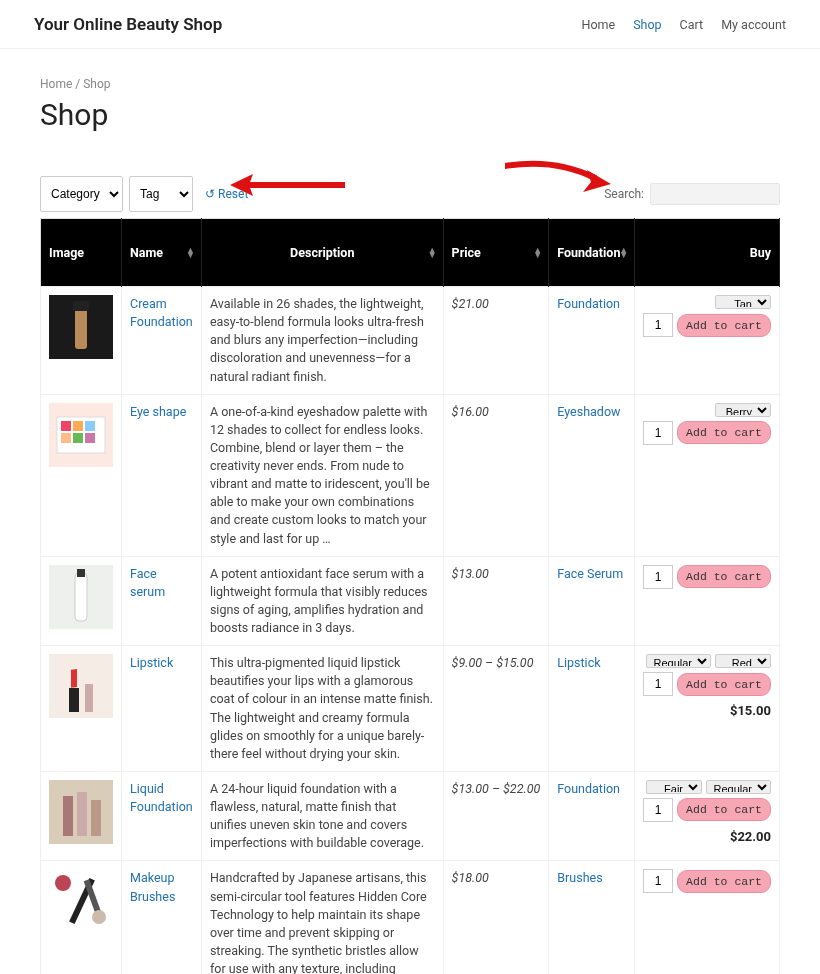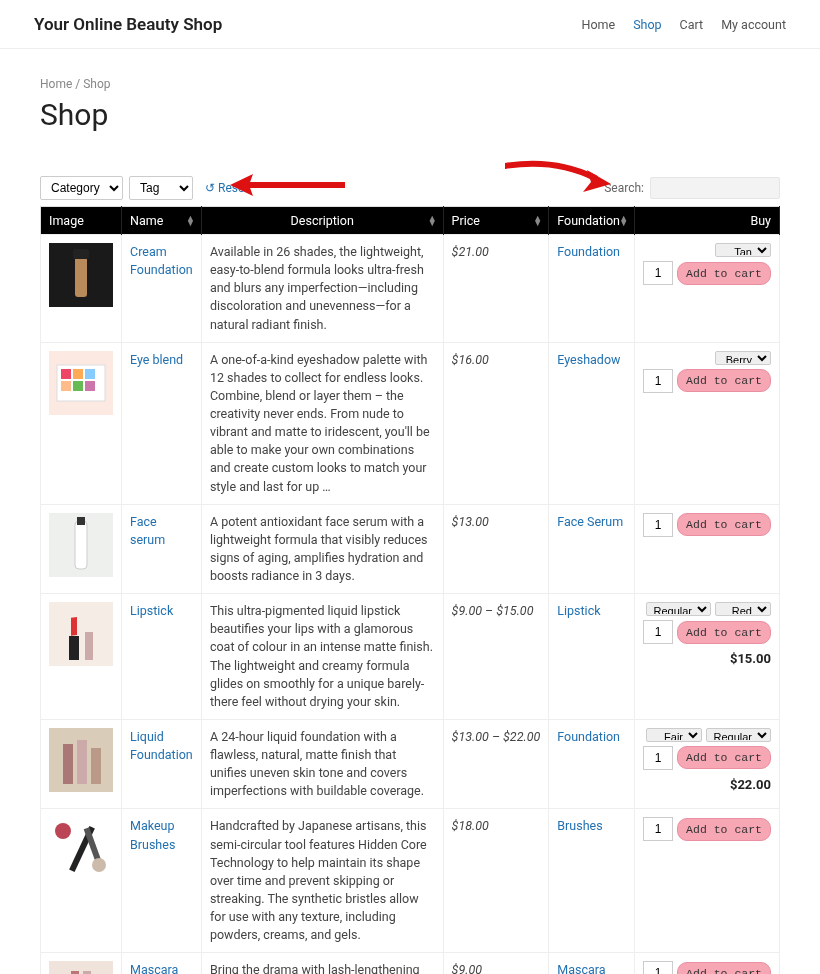--- a/index.html
+++ b/index.html
@@ -59,21 +59,21 @@
     margin-bottom: 6px;
     position: relative;
   }
   select.filter, .search-box input {
     border: 1px solid #ccc;
     border-radius: 2px;
     padding: 3px 6px;
     font-size: 12px;
     background: #fff;
   }
-  select.filter { height: 24px; min-width: 64px; }
+  select.filter { height: 36px; min-width: 64px; }
   .reset-link {
     color: #2271b1;
     font-size: 12px;
     margin-left: 6px;
     display: inline-flex;
     align-items: center;
     gap: 3px;
     cursor: pointer;
   }
   .search-box {
@@ -92,24 +92,24 @@
 
   
   table.products {
     width: 100%;
     border-collapse: collapse;
     border: 1px solid #ddd;
   }
   table.products thead th {
     background: #000;
     color: #fff;
-    font-weight: 400;
+    font-weight: 700;
     font-size: 12.5px;
     text-align: left;
-    padding: 6px 8px;
+    padding: 26px 8px;
     border-right: 1px solid #222;
     position: relative;
   }
   table.products thead th:last-child { text-align: right; }
   .sort-caret {
     position: absolute;
     right: 6px;
     top: 50%;
     transform: translateY(-50%);
     font-size: 9px;
@@ -292,21 +292,21 @@
                 <rect x="8" y="14" width="48" height="36" fill="#fff" stroke="#ddd"></rect>
                 <rect x="12" y="18" width="10" height="10" fill="#e46"></rect>
                 <rect x="24" y="18" width="10" height="10" fill="#fa5"></rect>
                 <rect x="36" y="18" width="10" height="10" fill="#8cf"></rect>
                 <rect x="12" y="30" width="10" height="10" fill="#fb8"></rect>
                 <rect x="24" y="30" width="10" height="10" fill="#6b5"></rect>
                 <rect x="36" y="30" width="10" height="10" fill="#c7a"></rect>
               </svg>
             </span>
           </td>
-          <td class="col-name"><a href="#">Eye blend</a></td>
+          <td class="col-name"><a href="#">Eye shape</a></td>
           <td class="col-desc">A one-of-a-kind eyeshadow palette with 12 shades to collect for endless looks. Combine, blend or layer them – the creativity never ends. From nude to vibrant and matte to iridescent, you'll be able to make your own combinations and create custom looks to match your style and last for up …</td>
           <td class="col-price">$16.00</td>
           <td class="col-cat"><a href="#">Eyeshadow</a></td>
           <td class="col-buy">
             <div class="buy-wrap">
               <div class="buy-row">
                 <select><option>Berry</option></select>
               </div>
               <div class="buy-row">
     <input class="qty" value="1" style="">

